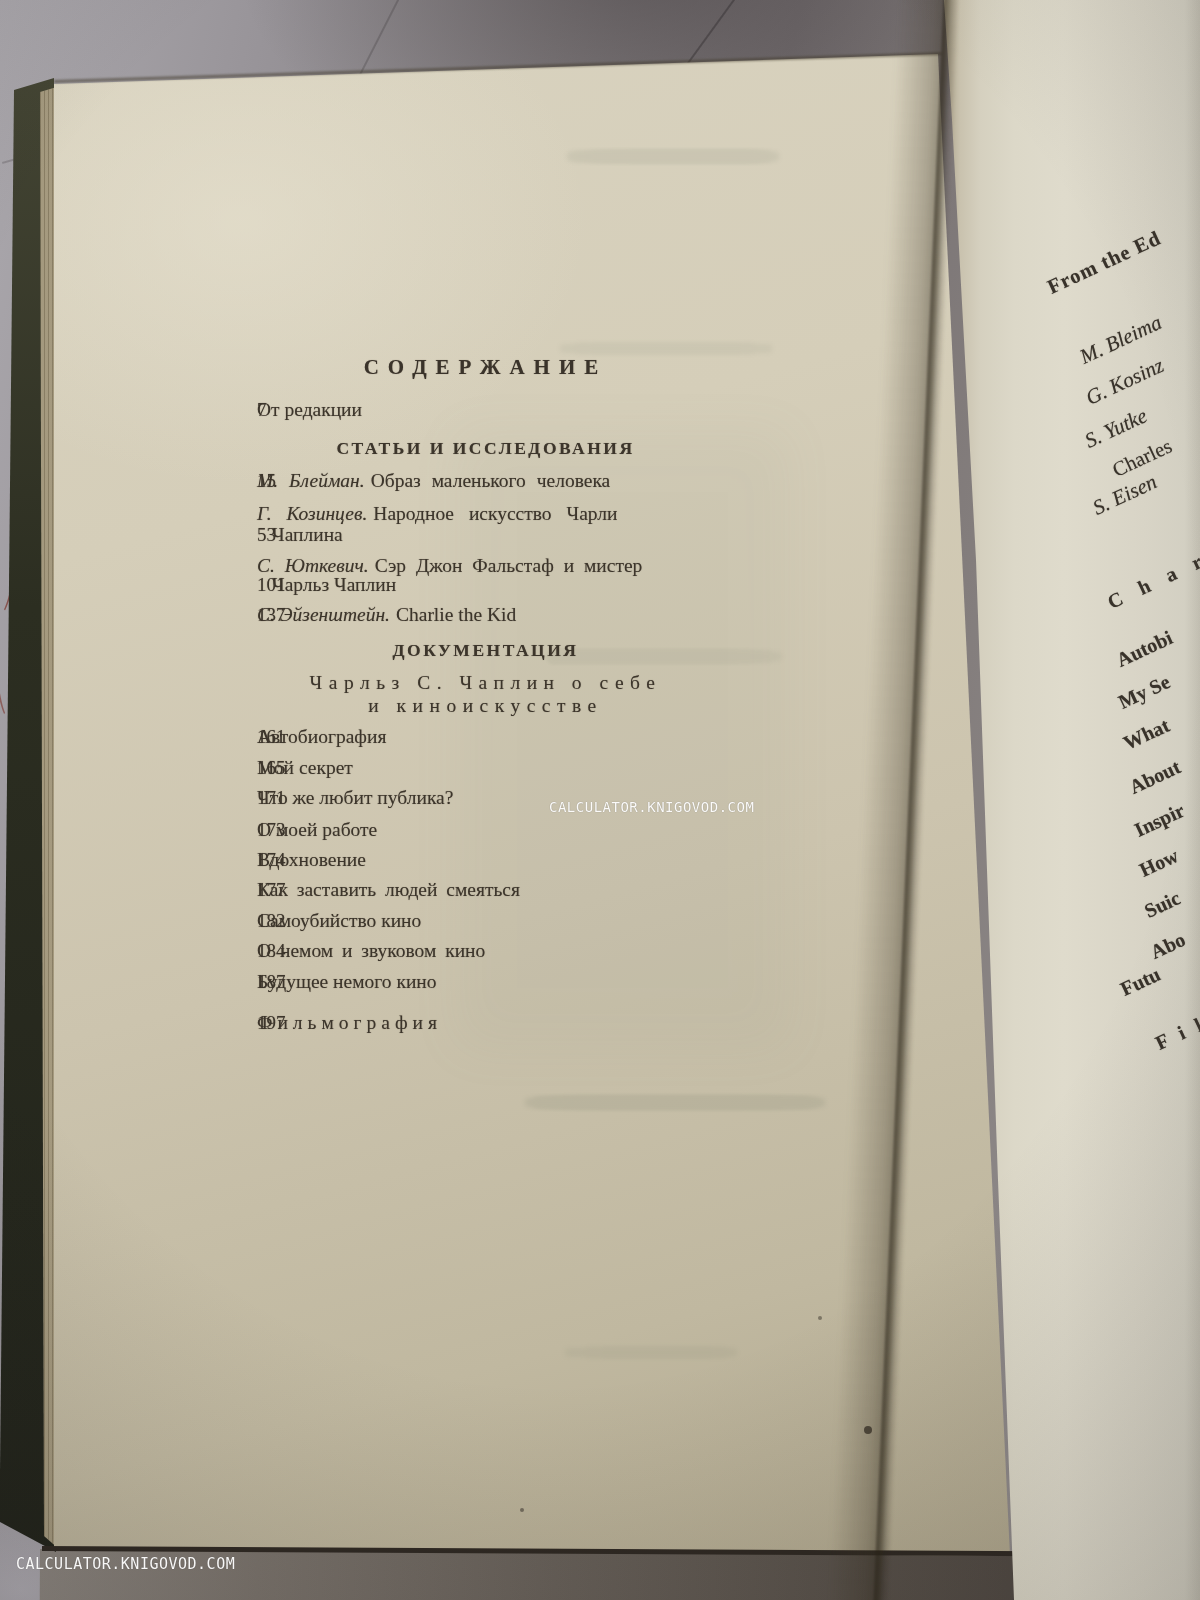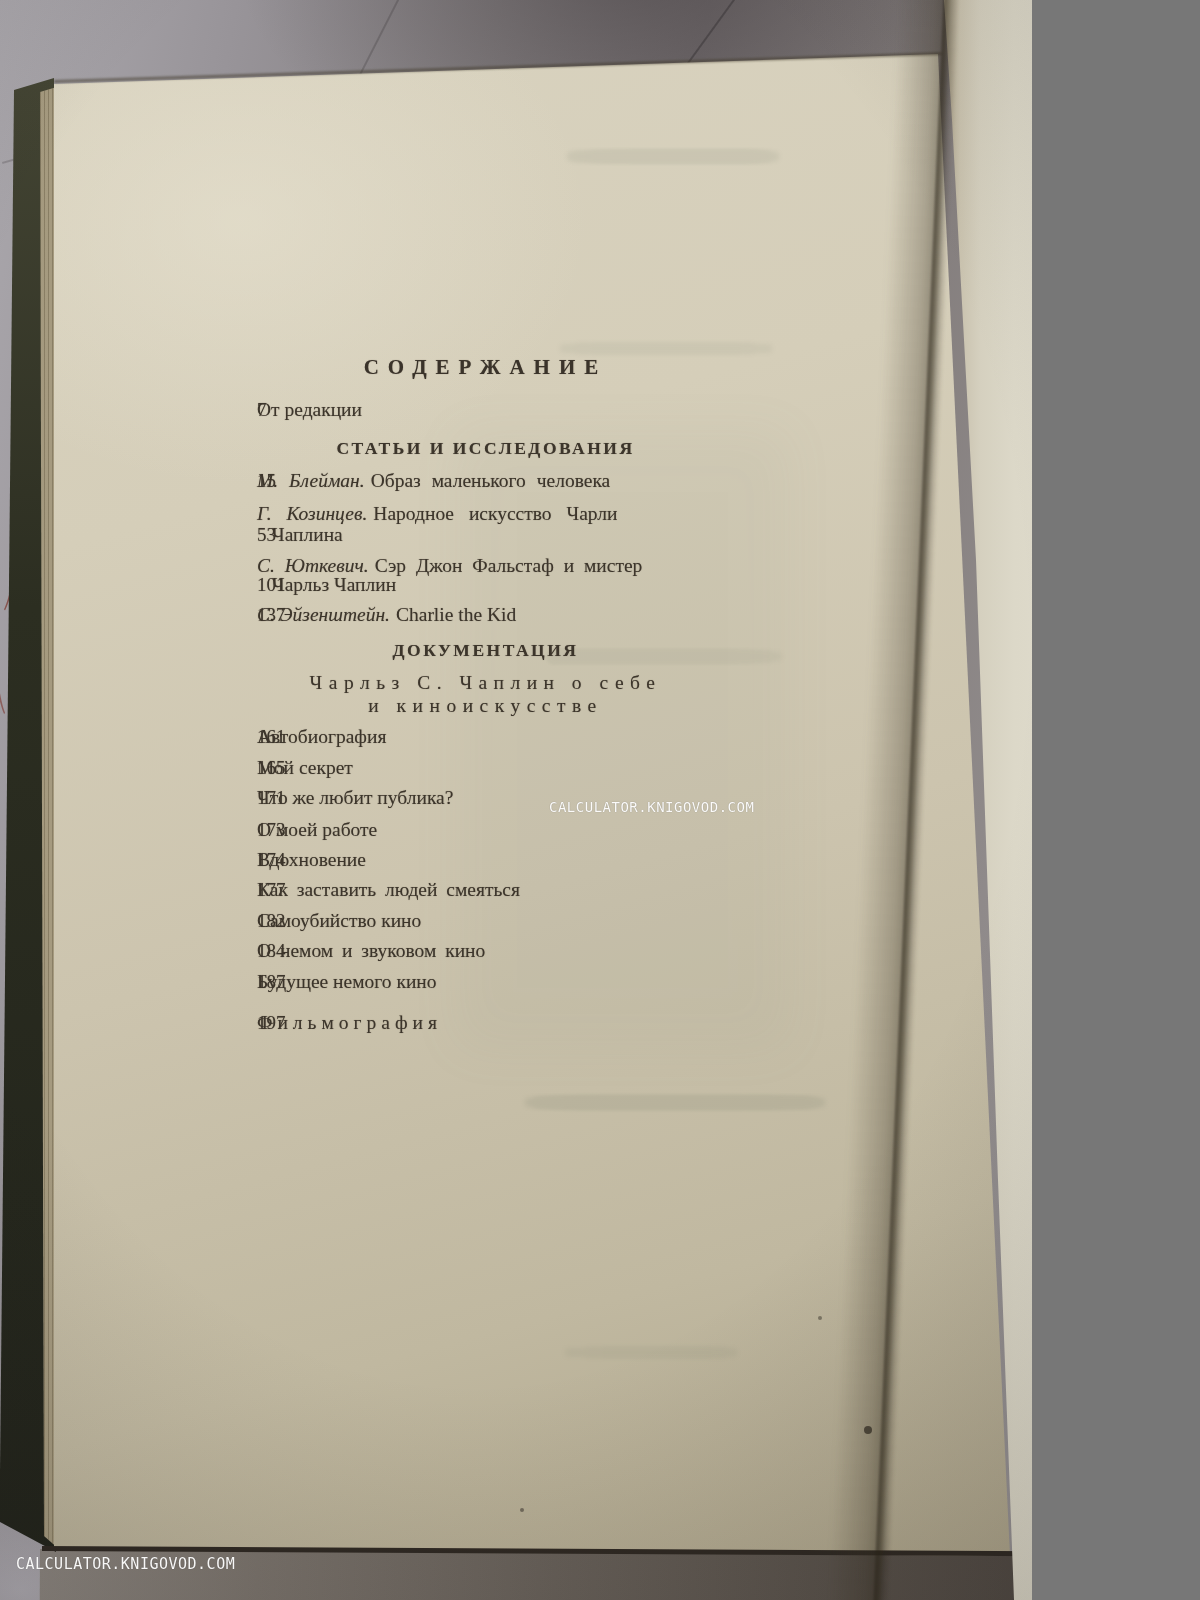--- a/index.html
+++ b/index.html
@@ -1,17 +1,17 @@
 <!DOCTYPE html>
 <html><head>
 <meta charset="utf-8">
 <style>
   html,body{margin:0;padding:0;background:#777;}
   #scene{
-    position:relative; width:1032px; height:1600px; overflow:hidden;
+    position:relative; width:1200px; height:1600px; overflow:hidden;
     font-family:"Liberation Serif", serif;
     background:#8e898c;
   }
   #scene *{position:absolute; box-sizing:border-box;}
 
   
   .marble{
     inset:0;
     background:
       radial-gradient(ellipse 280px 200px at 20px 1590px, rgba(176,173,180,.9) 0%, rgba(176,173,180,0) 70%),

